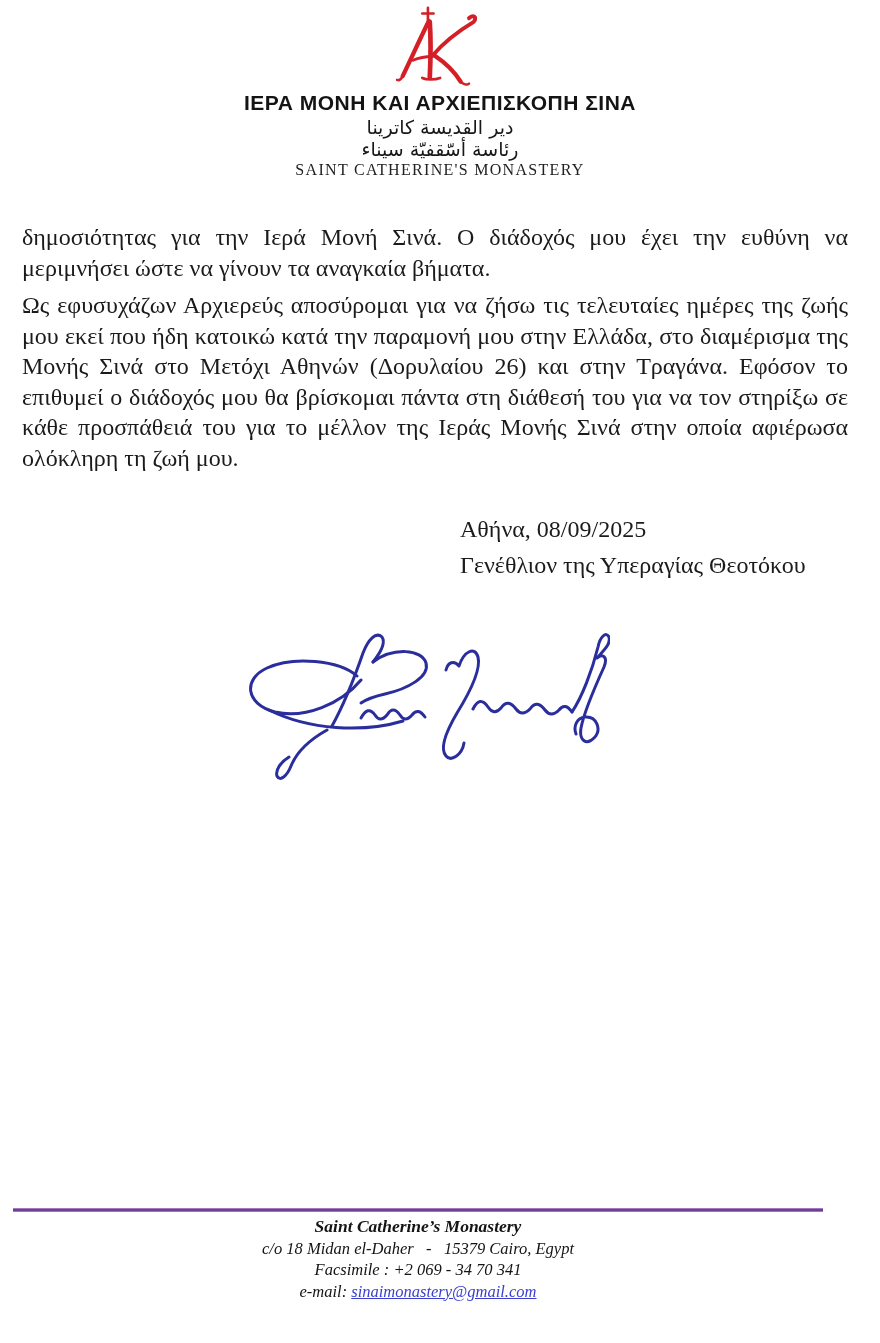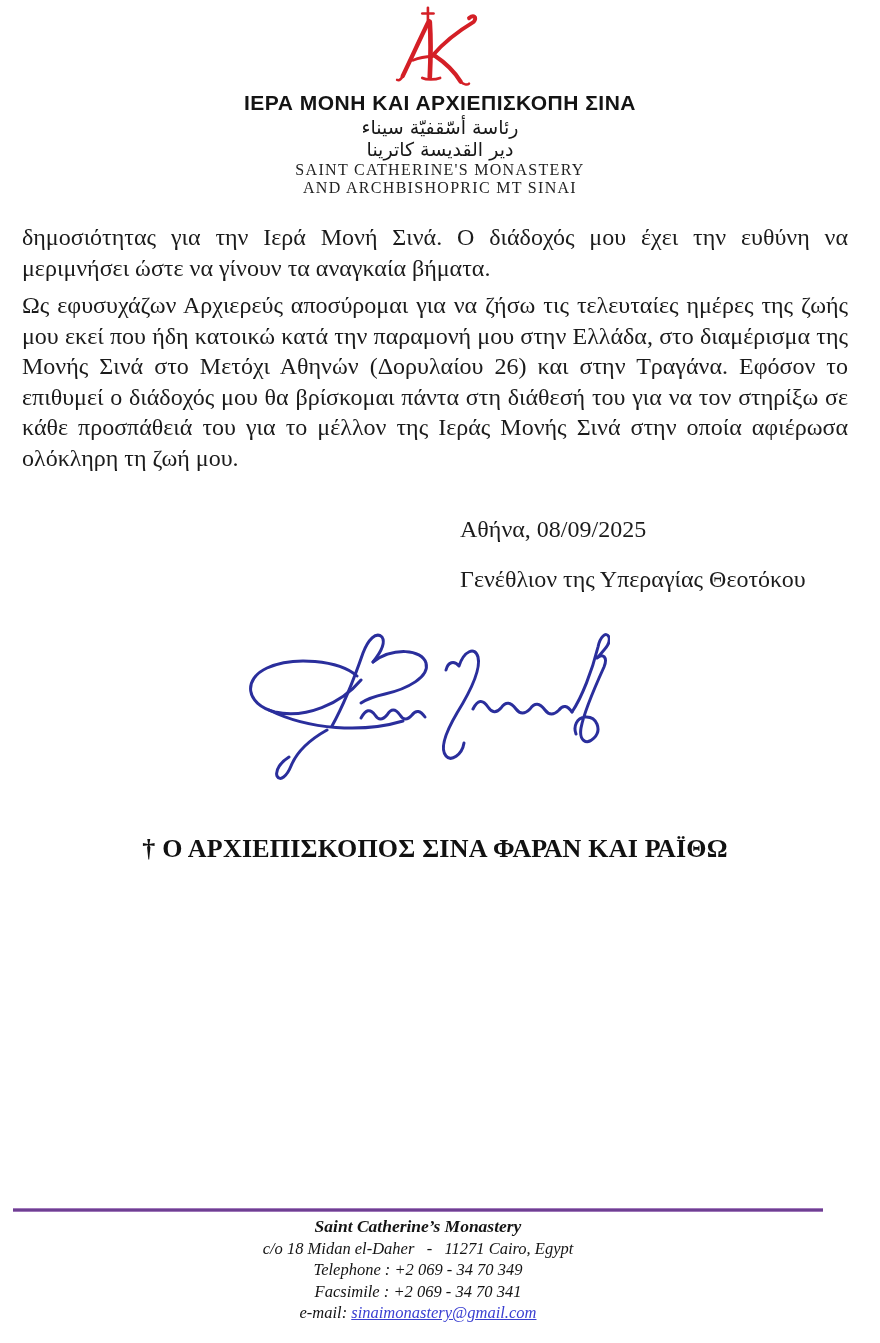--- a/index.html
+++ b/index.html
@@ -40,21 +40,21 @@
   .letter-body {
     position: absolute; top: 218px; left: 22px; width: 826px;
     font-size: 24px; line-height: 30.5px; text-align: justify;
   }
   .letter-body p { margin: 4px 0 7px 0; }
 
   .date-block {
     position: absolute; top: 514px; left: 460px; width: 392px;
     text-align: left; font-size: 24px; line-height: 30px;
   }
-  .date-block .feast { margin-top: 20px; }
+  .date-block .feast { margin-top: 6px; }
 
   .signature-wrap { position: absolute; top: 620px; left: 235px; width: 375px; height: 165px; }
   .signature-wrap svg { display: block; width: 100%; height: 100%; }
 
   .arch-title {
     position: absolute; top: 834px; left: 22px; width: 826px;
     text-align: center; font-weight: 700; font-size: 26px;
     color: #111111; letter-spacing: 0.2px;
   }
 
@@ -95,26 +95,25 @@
           <path d="M30 77 C34 79 44 79 49 77" stroke-width="3"></path>
           <path d="M20 58 C27 55 34 54 41 54" stroke-width="3"></path>
           <path d="M80 13 C85 9 89 12 85 17 C70 26 52 40 41 53" stroke-width="4.2"></path>
           <path d="M43 53 C55 61 65 71 71 81" stroke-width="4.6"></path>
           <path d="M71 81 C74 84 78 85 80 83" stroke-width="2.6"></path>
         </g>
       </svg>
     </div>
     <div class="greek-title">ΙΕΡΑ ΜΟΝΗ ΚΑΙ ΑΡΧΙΕΠΙΣΚΟΠΗ ΣΙΝΑ</div>
     <div class="arabic-block">
+      <div>دير القديسة كاترينا</div>
       <div>رئاسة أسّقفيّة سيناء</div>
-      <div>دير القديسة كاترينا</div>
     </div>
     <div class="english-block">
       <div>SAINT CATHERINE'S MONASTERY</div>
-      <div>AND ARCHBISHOPRIC MT SINAI</div>
     </div>
   </div>
 
   <div class="letter-body">
     <p>δημοσιότητας για την Ιερά Μονή Σινά. Ο διάδοχός μου έχει την ευθύνη να μεριμνήσει ώστε να γίνουν τα αναγκαία βήματα.</p>
     <p>Ως εφυσυχάζων Αρχιερεύς αποσύρομαι για να ζήσω τις τελευταίες ημέρες της ζωής μου εκεί που ήδη κατοικώ κατά την παραμονή μου στην Ελλάδα, στο διαμέρισμα της Μονής Σινά στο Μετόχι Αθηνών (Δορυλαίου 26) και στην Τραγάνα. Εφόσον το επιθυμεί ο διάδοχός μου θα βρίσκομαι πάντα στη διάθεσή του για να τον στηρίξω σε κάθε προσπάθειά του για το μέλλον της Ιεράς Μονής Σινά στην οποία αφιέρωσα ολόκληρη τη ζωή μου.</p>
   </div>
 
   <div class="date-block">
     <div>Αθήνα, 08/09/2025</div>
@@ -128,26 +127,24 @@
       <path d="M92 110 C76 119 62 131 56 146 C52 156 45 162 42 156 C40 150 46 142 54 137"></path>
       <path d="M147 17 C141 11 133 20 128 33 C119 59 107 88 97 106 M147 17 C151 23 146 32 138 42"></path>
       <path d="M138 42 C158 27 187 29 191 43 C195 57 172 69 150 74 C141 76 132 79 126 83"></path>
       <path d="M126 98 Q133 85 140 95 Q145 103 152 95 Q158 85 165 95 Q170 103 177 95 Q183 87 190 97"></path>
       <path d="M224 46 C229 31 240 26 243 37 C246 49 235 72 222 93 C212 110 204 128 211 136 C216 142 227 135 229 123 M224 46 C219 40 213 42 211 50"></path>
       <path d="M238 89 Q245 75 253 87 Q259 96 266 88 Q273 78 281 89 Q287 97 295 89 Q302 79 310 90 Q316 98 324 90 Q330 82 337 92"></path>
       <path d="M337 92 C347 77 357 51 363 27 C365 17 371 11 374 17 C376 24 369 30 362 38 M362 38 C368 33 373 37 369 47 C359 69 349 92 346 108 C344 120 351 126 359 118 C367 110 362 96 350 97 C342 98 338 106 341 114"></path>
     </svg>
   </div>
 
-  <div class="arch-title">† Ο ΑΡΧΙΕΠΙΣΚΟΠΟΣ ΣΙΝΑ ΦΑΡΑΝ ΚΑΙ ΡΑΪΘΩ</div>
 
   <div class="footer-rule"></div>
   <div class="footer-block">
     <div class="footer-name">Saint Catherine’s Monastery</div>
-    <div>c/o 18 Midan el-Daher  -  11271 Cairo, Egypt</div>
-    <div>Telephone : +2 069 - 34 70 349</div>
+    <div>c/o 18 Midan el-Daher  -  15379 Cairo, Egypt</div>
     <div>Facsimile : +2 069 - 34 70 341</div>
     <div>
       <span>e-mail: </span><a class="footer-email-link">sinaimonastery@gmail.com</a>
     </div>
   </div>
 
 </div>
 
 </body></html>

